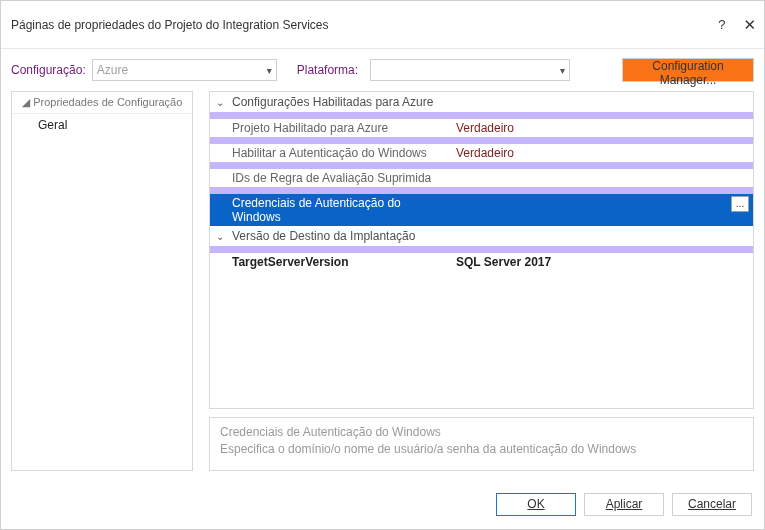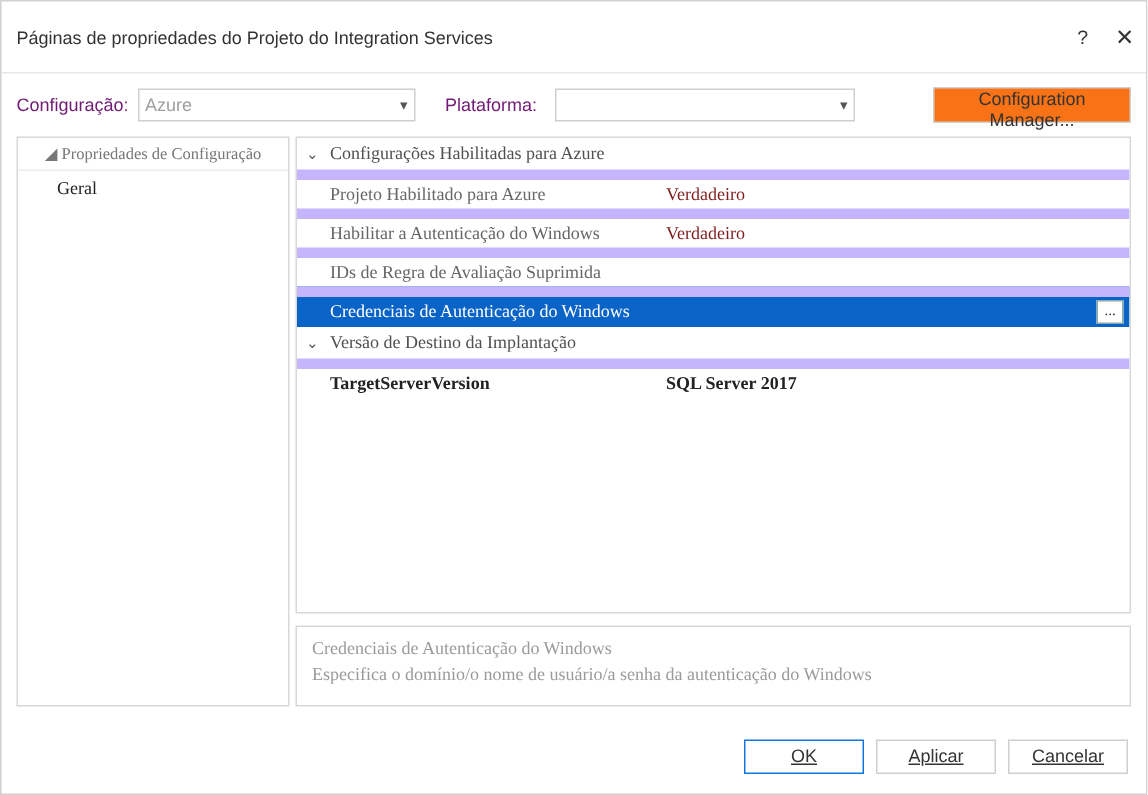--- a/index.html
+++ b/index.html
@@ -57,23 +57,22 @@
   border:1px solid #cfcfcf;
   background:#f97316;
   font-size:12px;
   color:#333;
   margin-left:auto;
 }
 
 .body-area {
   flex: 1;
   display:flex;
-  gap: 4px;
+  gap: 16px;
   padding: 0 10px 8px 10px;
-  font-family: Liberation Serif, serif;
 }
 .tree-pane {
   width: 182px;
   border:1px solid #d8d8d8;
   background:#fff;
 }
 .tree-header {
   padding: 4px 6px;
   color:#777;
   font-size:11px;

